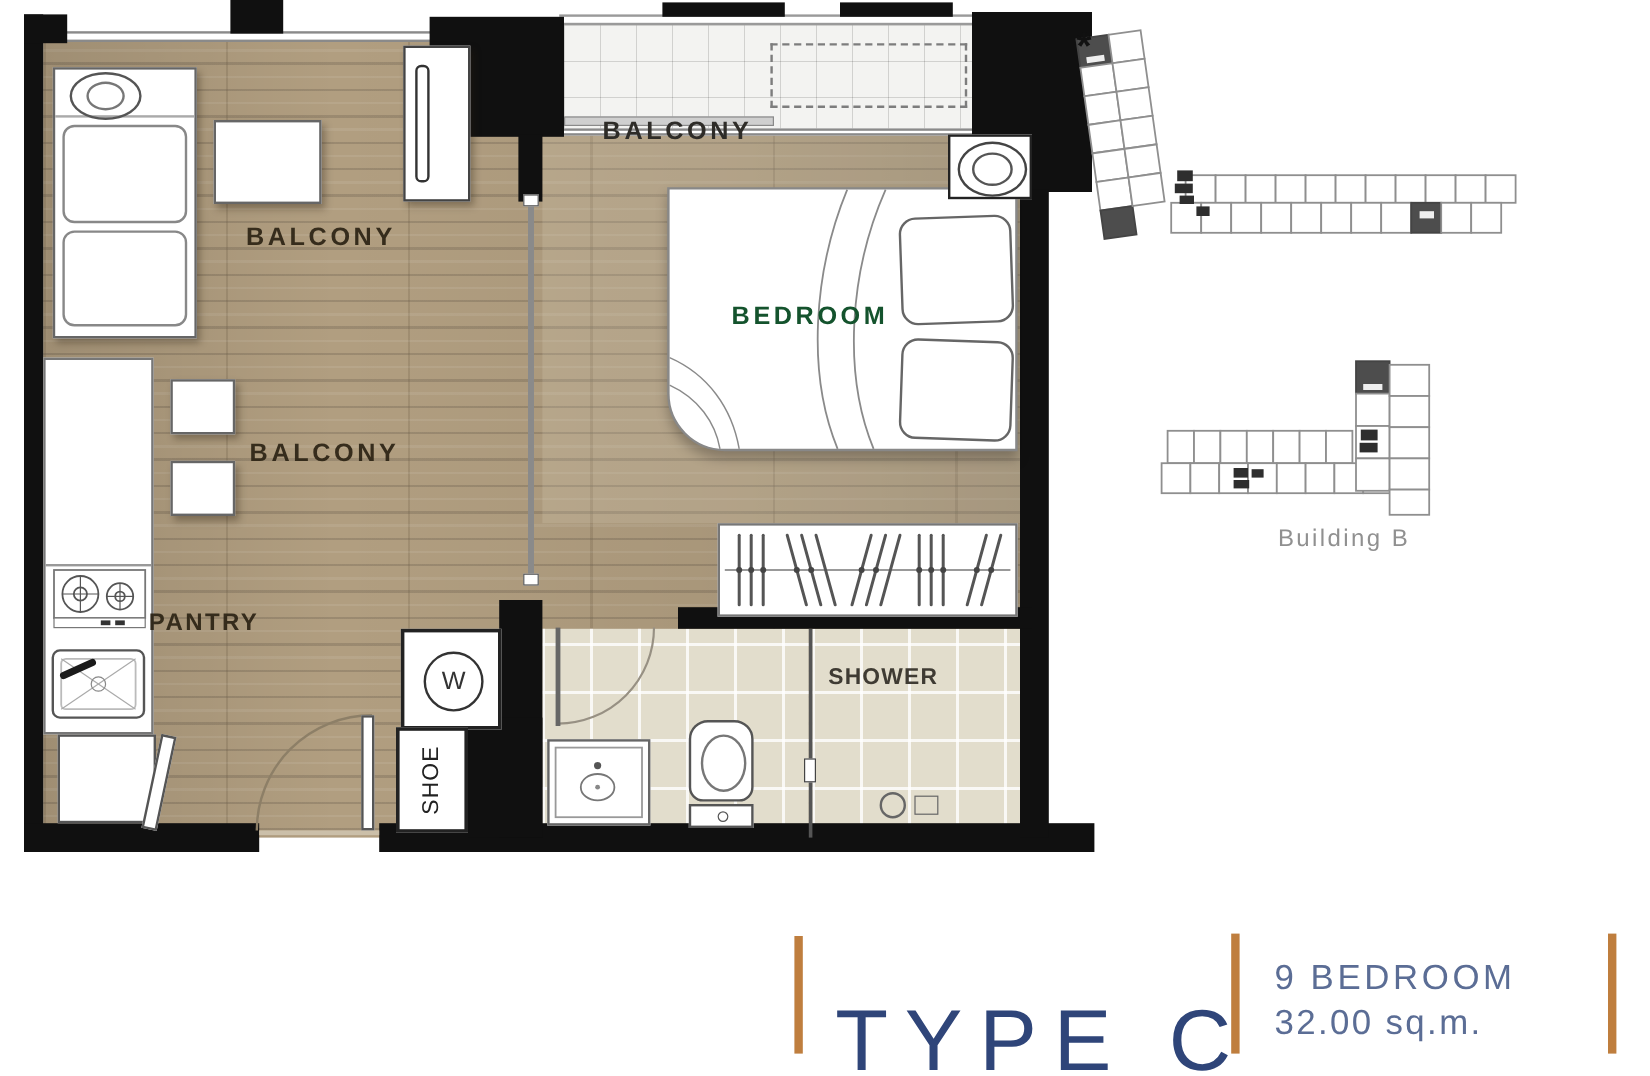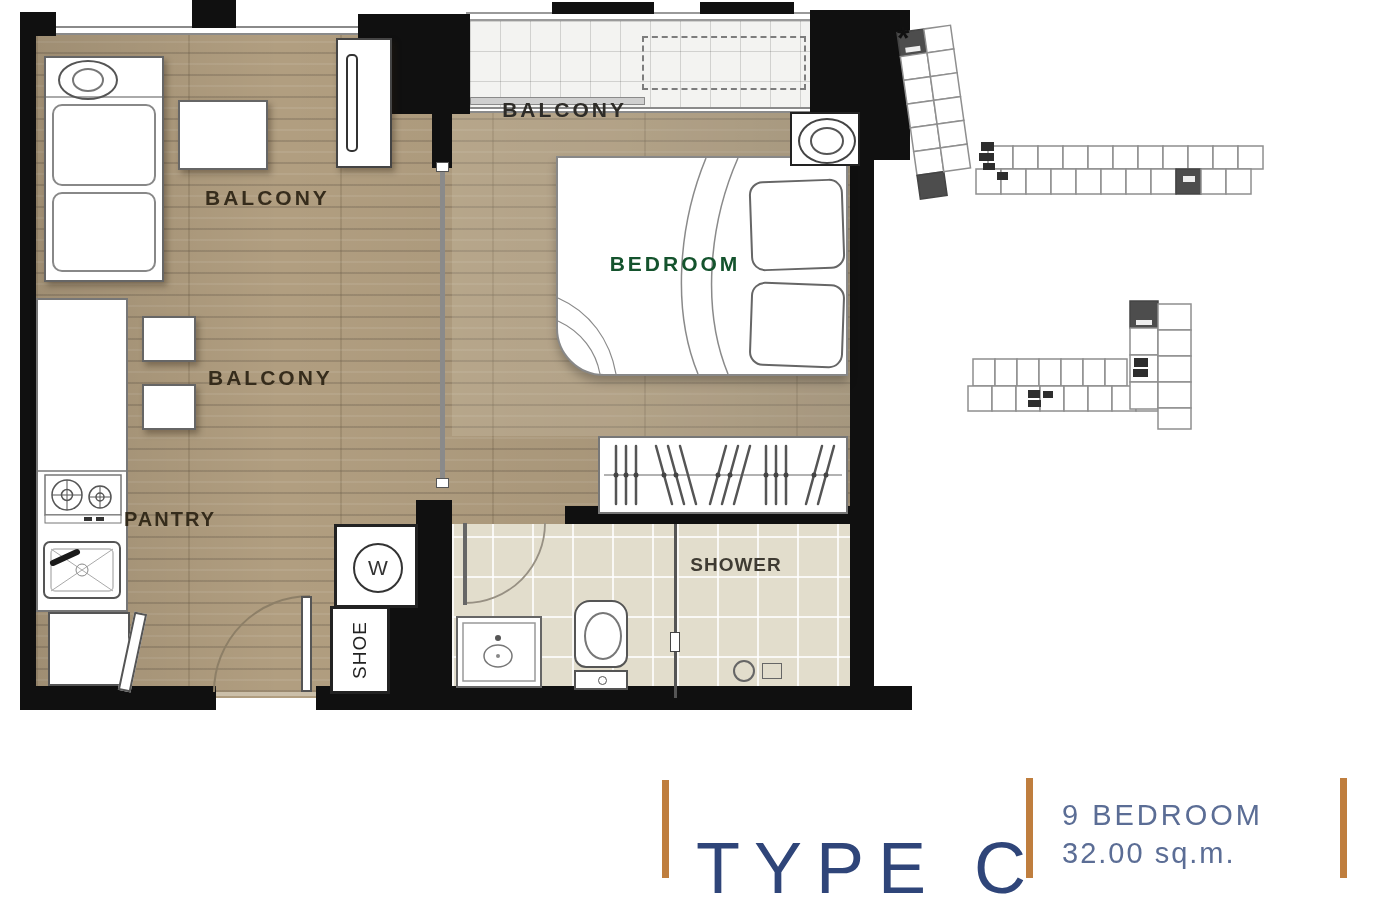--- a/index.html
+++ b/index.html
@@ -276,20 +276,21 @@
       <rect x="188" y="24" width="16" height="5" fill="#eee" stroke="none"></rect>
     </g>
     <g fill="#2e2e2e" stroke="none">
       <rect x="80" y="94" width="12" height="8"></rect>
         <rect x="95" y="95" width="10" height="7"></rect>
       <rect x="80" y="104" width="13" height="7"></rect>
         <rect x="186" y="62" width="14" height="9"></rect>
       <rect x="185" y="73" width="15" height="8"></rect>
     </g>
   </svg>
+  <div class="keylabel" style="left:1000px;top:438px;width:240px;">Building B</div>
 
   <div class="bar" style="left:662px;top:780px;width:7px;height:98px;"></div>
   <div class="title-type" style="left:696px;top:792px;margin-top:35px;">TYPE C</div>
   <div class="bar" style="left:1026px;top:778px;width:7px;height:100px;"></div>
   <div class="title-spec" style="left:1062px;top:796px;">
     <div>9 BEDROOM</div>
     <div style="letter-spacing:2px;">32.00 sq.m.</div>
   </div>
   <div class="bar" style="left:1340px;top:778px;width:7px;height:100px;"></div>
 

